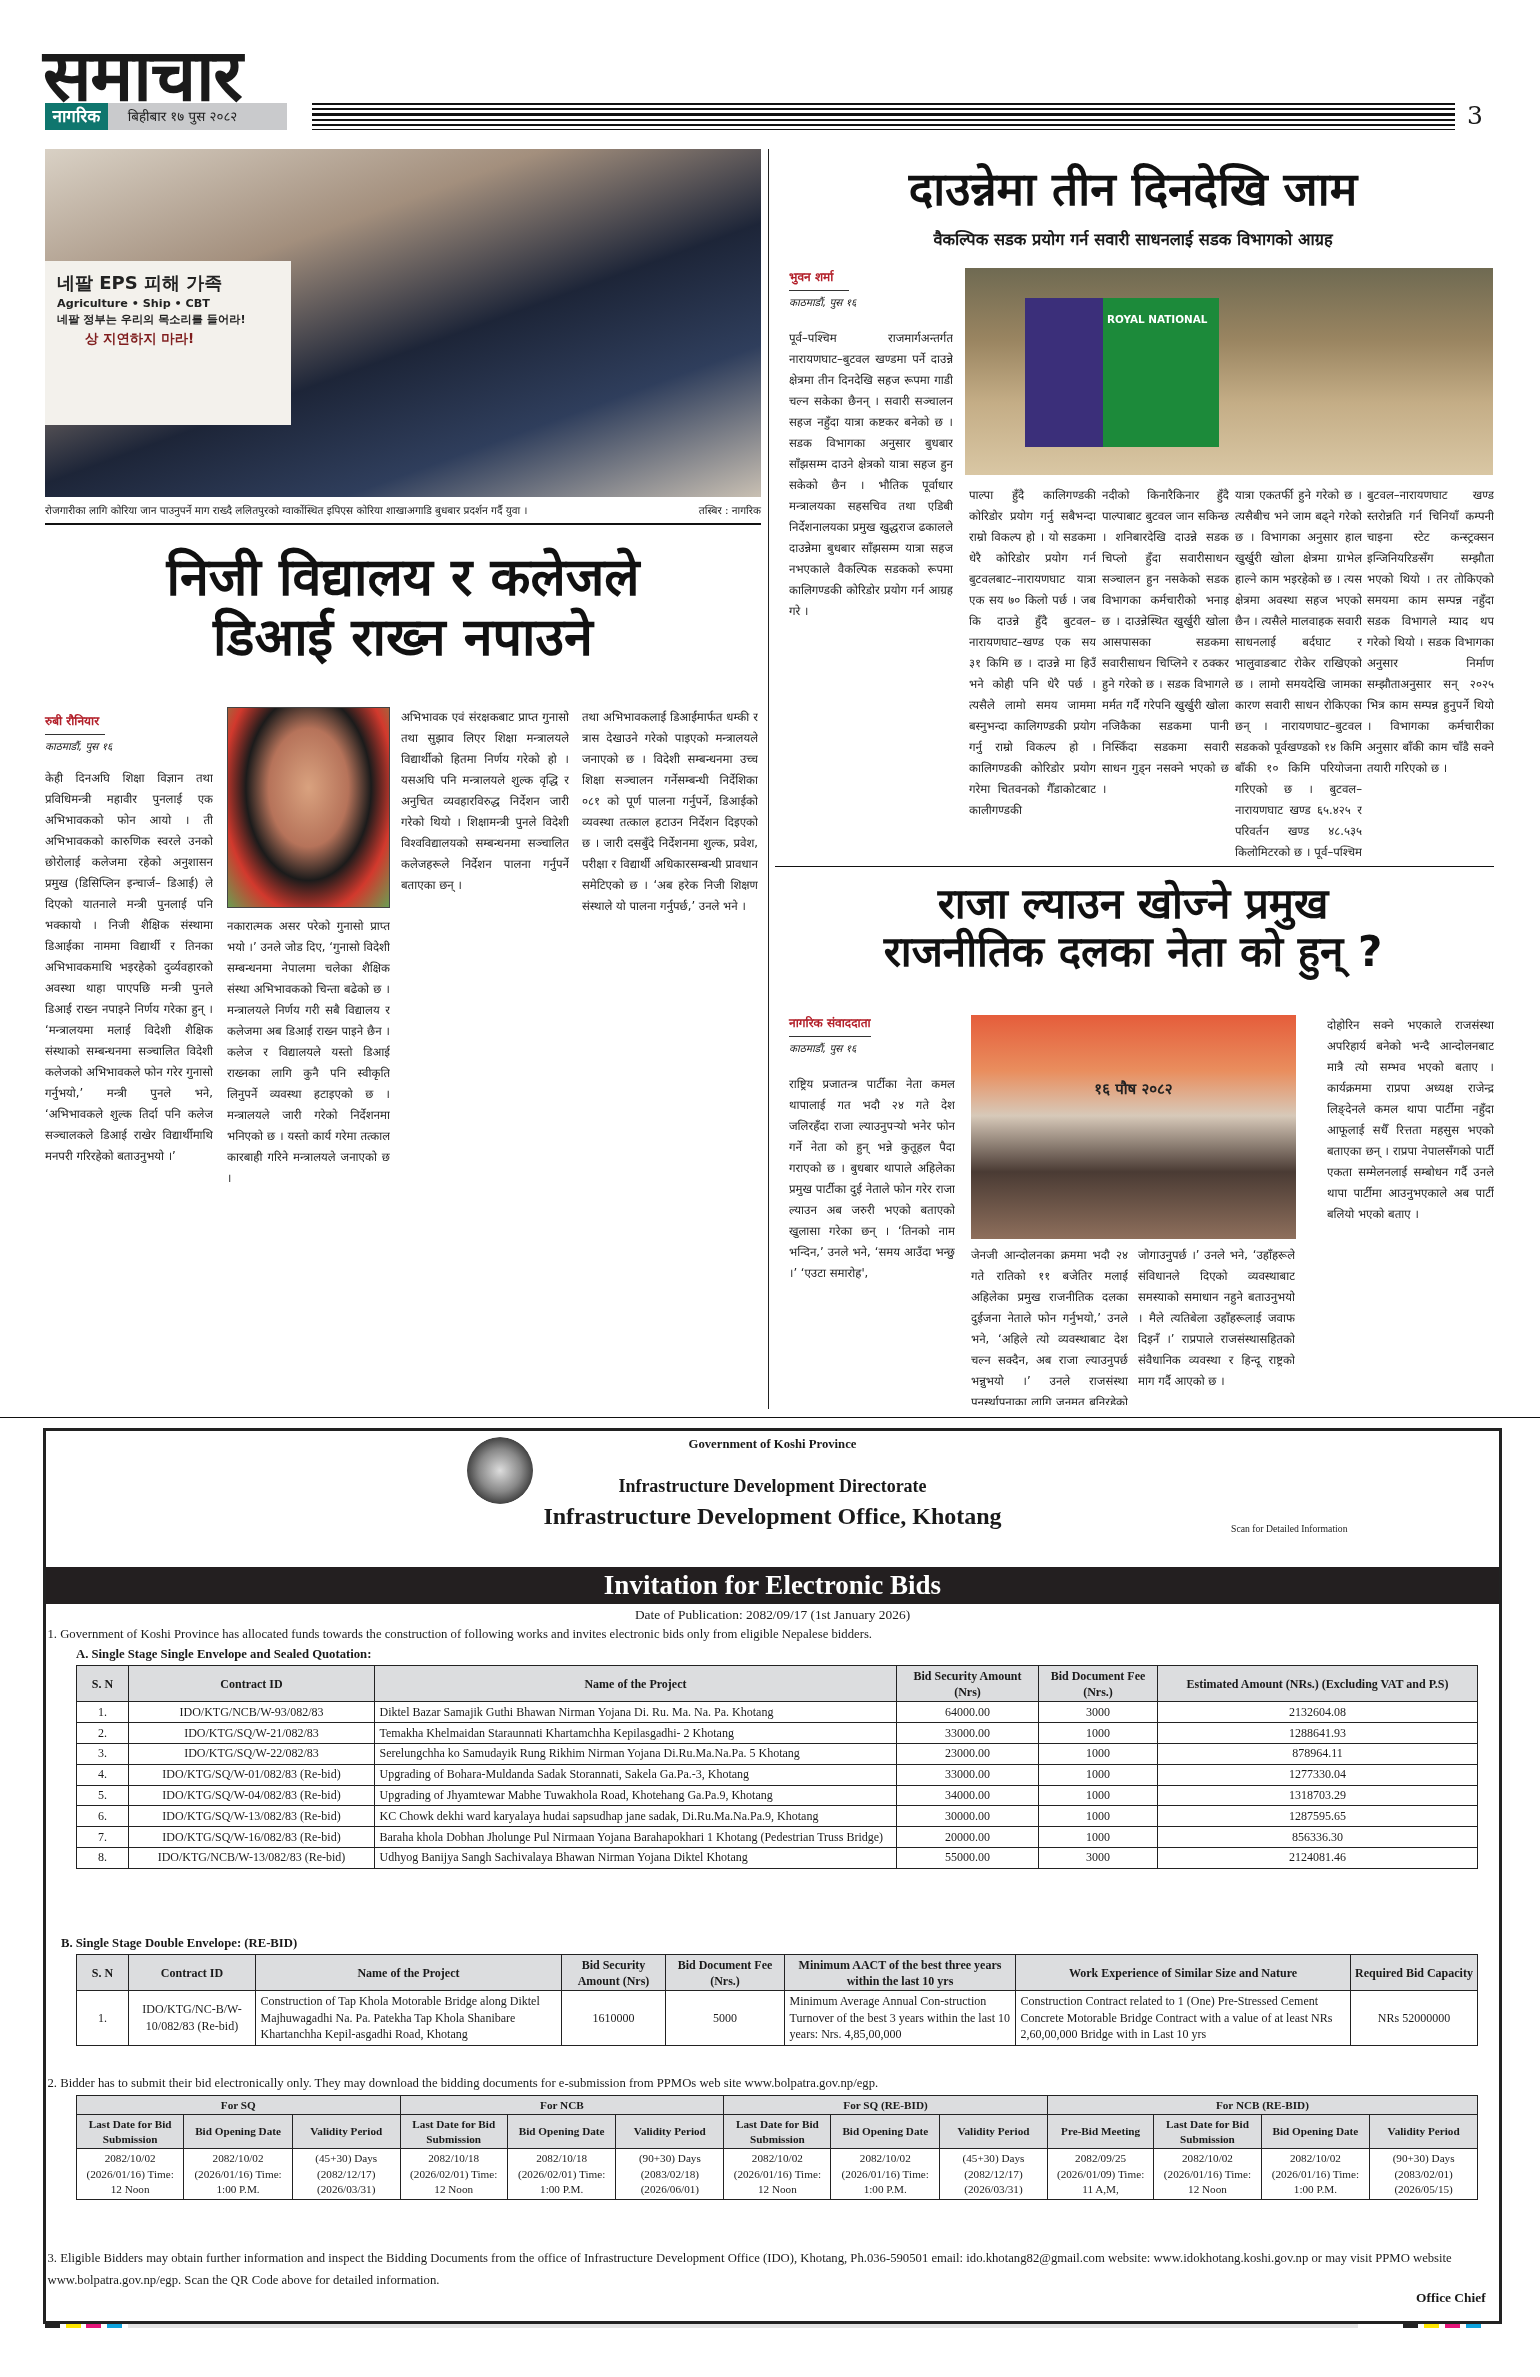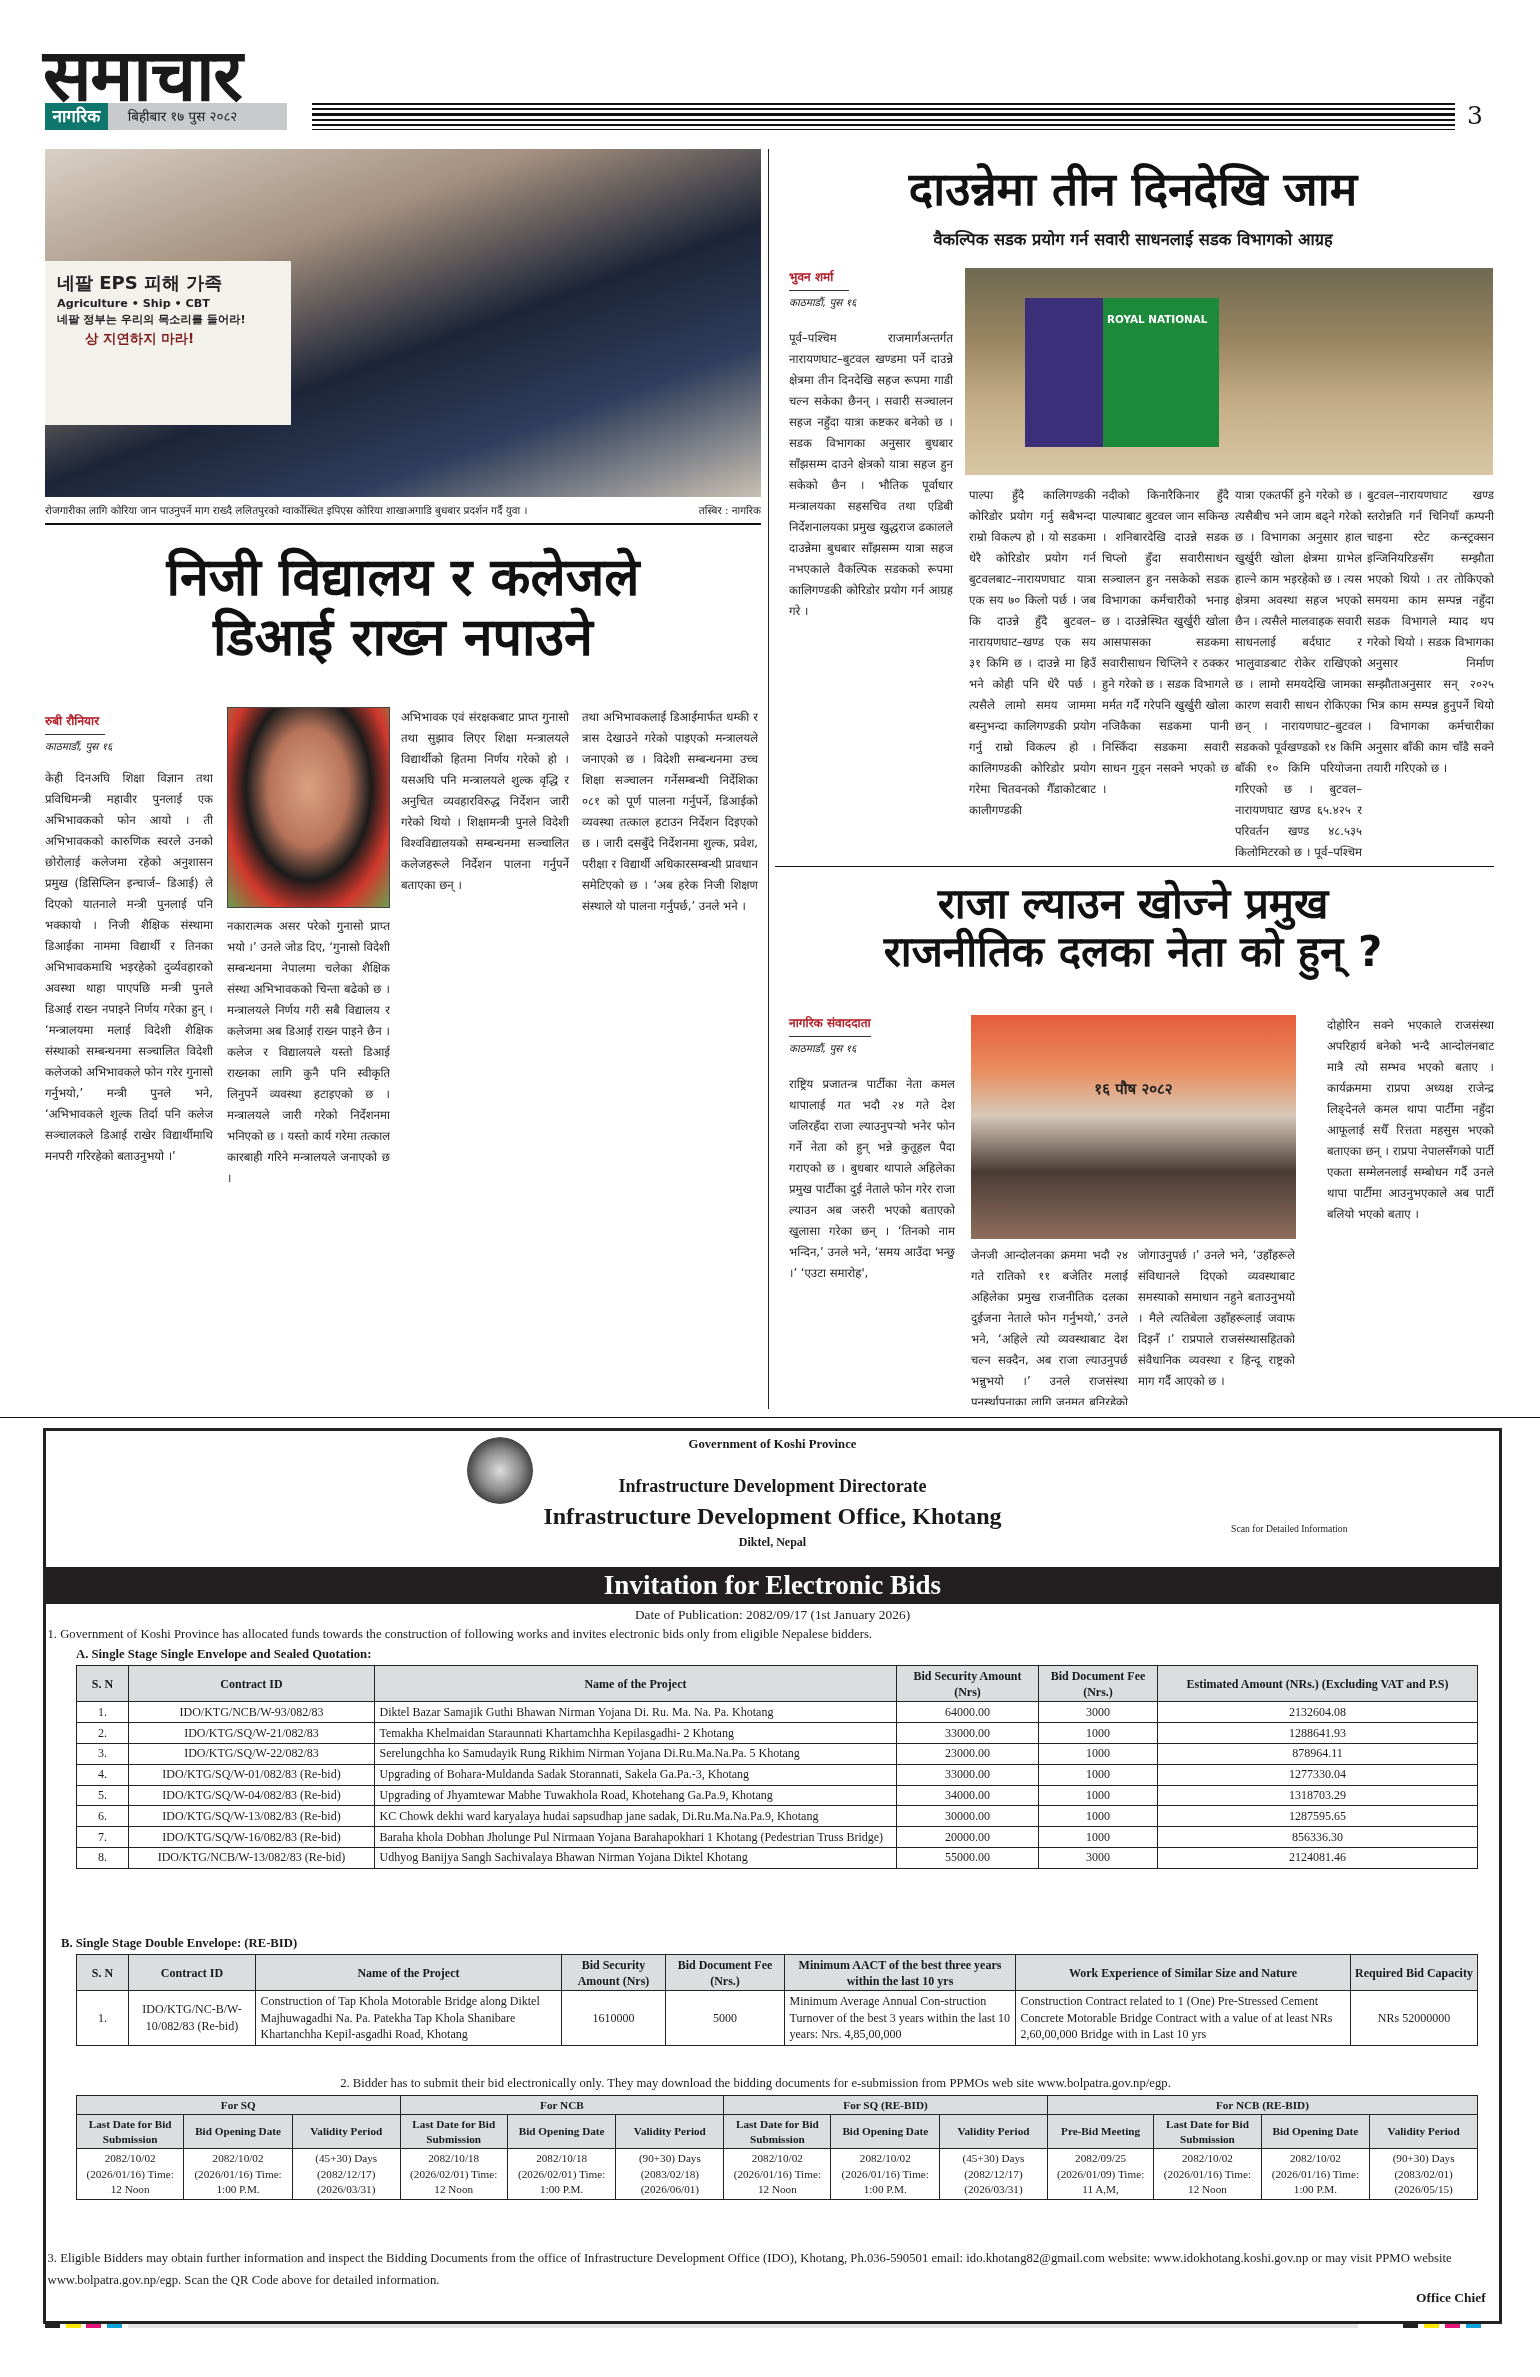--- a/index.html
+++ b/index.html
@@ -131,21 +131,20 @@
 <div class="abs col" style="left:971px; top:1245px; width:157px; height:160px;">जेनजी आन्दोलनका क्रममा भदौ २४ गते रातिको ११ बजेतिर मलाई अहिलेका प्रमुख राजनीतिक दलका दुईजना नेताले फोन गर्नुभयो,’ उनले भने, ‘अहिले त्यो व्यवस्थाबाट देश चल्न सक्दैन, अब राजा ल्याउनुपर्छ भन्नुभयो ।’ उनले राजसंस्था पुनर्स्थापनाका लागि जनमत बनिरहेको दाबी गरे ।</div>
 <div class="abs col" style="left:1138px; top:1245px; width:157px; height:160px;">जोगाउनुपर्छ ।’ उनले भने, ‘उहाँहरूले संविधानले दिएको व्यवस्थाबाट समस्याको समाधान नहुने बताउनुभयो । मैले त्यतिबेला उहाँहरूलाई जवाफ दिइनँ ।’ राप्रपाले राजसंस्थासहितको संवैधानिक व्यवस्था र हिन्दू राष्ट्रको माग गर्दै आएको छ ।</div>
 <div class="abs col" style="left:1327px; top:1015px; width:167px; height:391px;">दोहोरिन सक्ने भएकाले राजसंस्था अपरिहार्य बनेको भन्दै आन्दोलनबाट मात्रै त्यो सम्भव भएको बताए । कार्यक्रममा राप्रपा अध्यक्ष राजेन्द्र लिङ्देनले कमल थापा पार्टीमा नहुँदा आफूलाई सधैँ रित्तता महसुस भएको बताएका छन् । राप्रपा नेपालसँगको पार्टी एकता सम्मेलनलाई सम्बोधन गर्दै उनले थापा पार्टीमा आउनुभएकाले अब पार्टी बलियो भएको बताए ।</div>
 
 <div class="abs ad-top-rule"></div>
 <div class="abs ad-box">
   <div class="emblem"></div>
   <div class="ad-line" style="top:6px; font-size:12.7px; font-weight:bold;text-align:center;">Government of Koshi Province</div>
   <div class="ad-line" style="top:45px; font-size:18px; font-weight:bold;">Infrastructure Development Directorate</div>
   <div class="ad-line" style="top:72px; font-size:24px; font-weight:bold;">Infrastructure Development Office, Khotang</div>
-  <div class="ad-line" style="top:104px; font-size:12px; font-weight:bold;">Diktel, Nepal</div>
   <div class="ad-qr-text">Scan for Detailed Information</div>
   <div class="ad-title-bar">Invitation for Electronic Bids</div>
   <div class="ad-line" style="top:176px; font-size:13.4px;">Date of Publication: 2082/09/17 (1st January 2026)</div>
   <div class="ad-p" style="left:1.5px; top:195px; width:1416px;">1.    Government of Koshi Province has allocated funds towards the construction of following works and invites electronic bids only from eligible Nepalese bidders.</div>
   <div class="ad-p" style="left:30px; top:215px; font-weight:bold;">A.   Single Stage Single Envelope and Sealed Quotation:</div>
 
   <table class="bid" style="left:30px; top:234px; width:1402px;">
     <thead>
       <tr>
         <th style="width:52px;">S. N</th>
@@ -246,21 +245,21 @@
         <td>Construction of Tap Khola Motorable Bridge along Diktel Majhuwagadhi Na. Pa. Patekha Tap Khola Shanibare Khartanchha Kepil-asgadhi Road, Khotang</td>
         <td class="c m">1610000</td>
         <td class="c m">5000</td>
         <td>Minimum Average Annual Con-struction Turnover of the best 3 years within the last 10 years: Nrs. 4,85,00,000</td>
         <td>Construction Contract related to 1 (One) Pre-Stressed Cement Concrete Motorable Bridge Contract with a value of at least NRs 2,60,00,000 Bridge with in Last 10 yrs</td>
         <td class="c m">NRs 52000000</td>
       </tr>
     </tbody>
   </table>
 
-  <div class="ad-p" style="left:1.5px; top:644px; width:1416px;text-align:center;">2.    Bidder has to submit their bid electronically only. They may download the bidding documents for e-submission from PPMOs web site www.bolpatra.gov.np/egp.</div>
+  <div class="ad-p" style="left:1.5px; top:644px; width:1416px;">2.    Bidder has to submit their bid electronically only. They may download the bidding documents for e-submission from PPMOs web site www.bolpatra.gov.np/egp.</div>
 
   <table class="bid" style="left:30px; top:664px; width:1402px; font-size:11.2px;">
     <thead>
       <tr>
         <th colspan="3">For SQ</th>
         <th colspan="3">For NCB</th>
         <th colspan="3">For SQ (RE-BID)</th>
         <th colspan="4">For NCB (RE-BID)</th>
       </tr>
       <tr>

